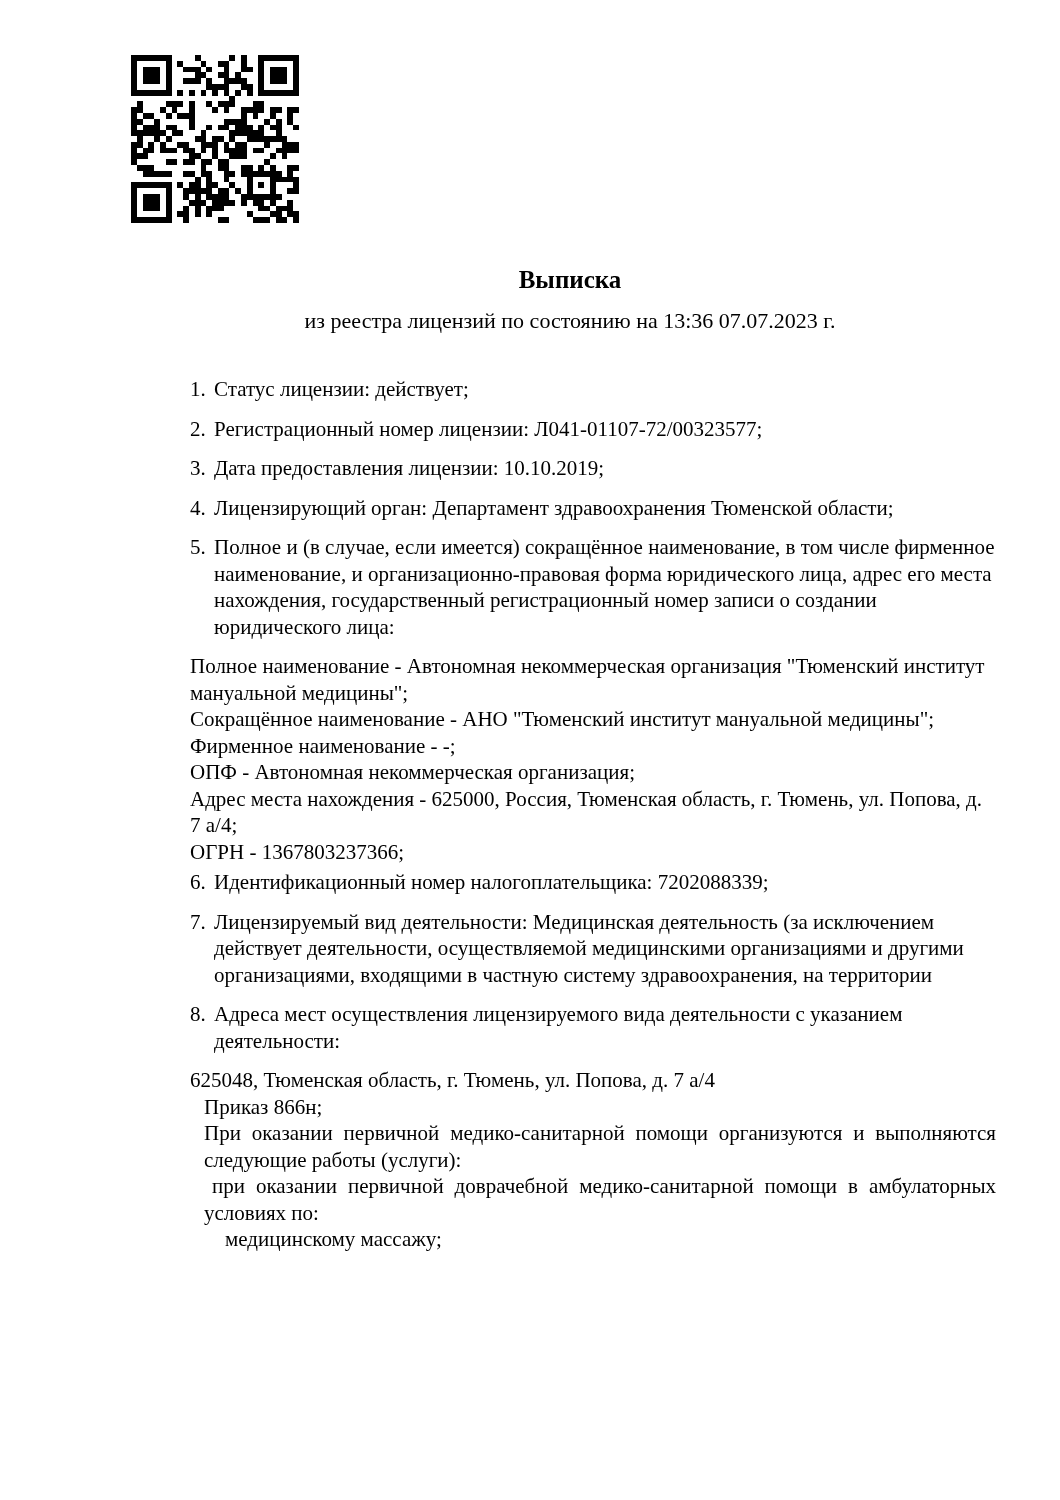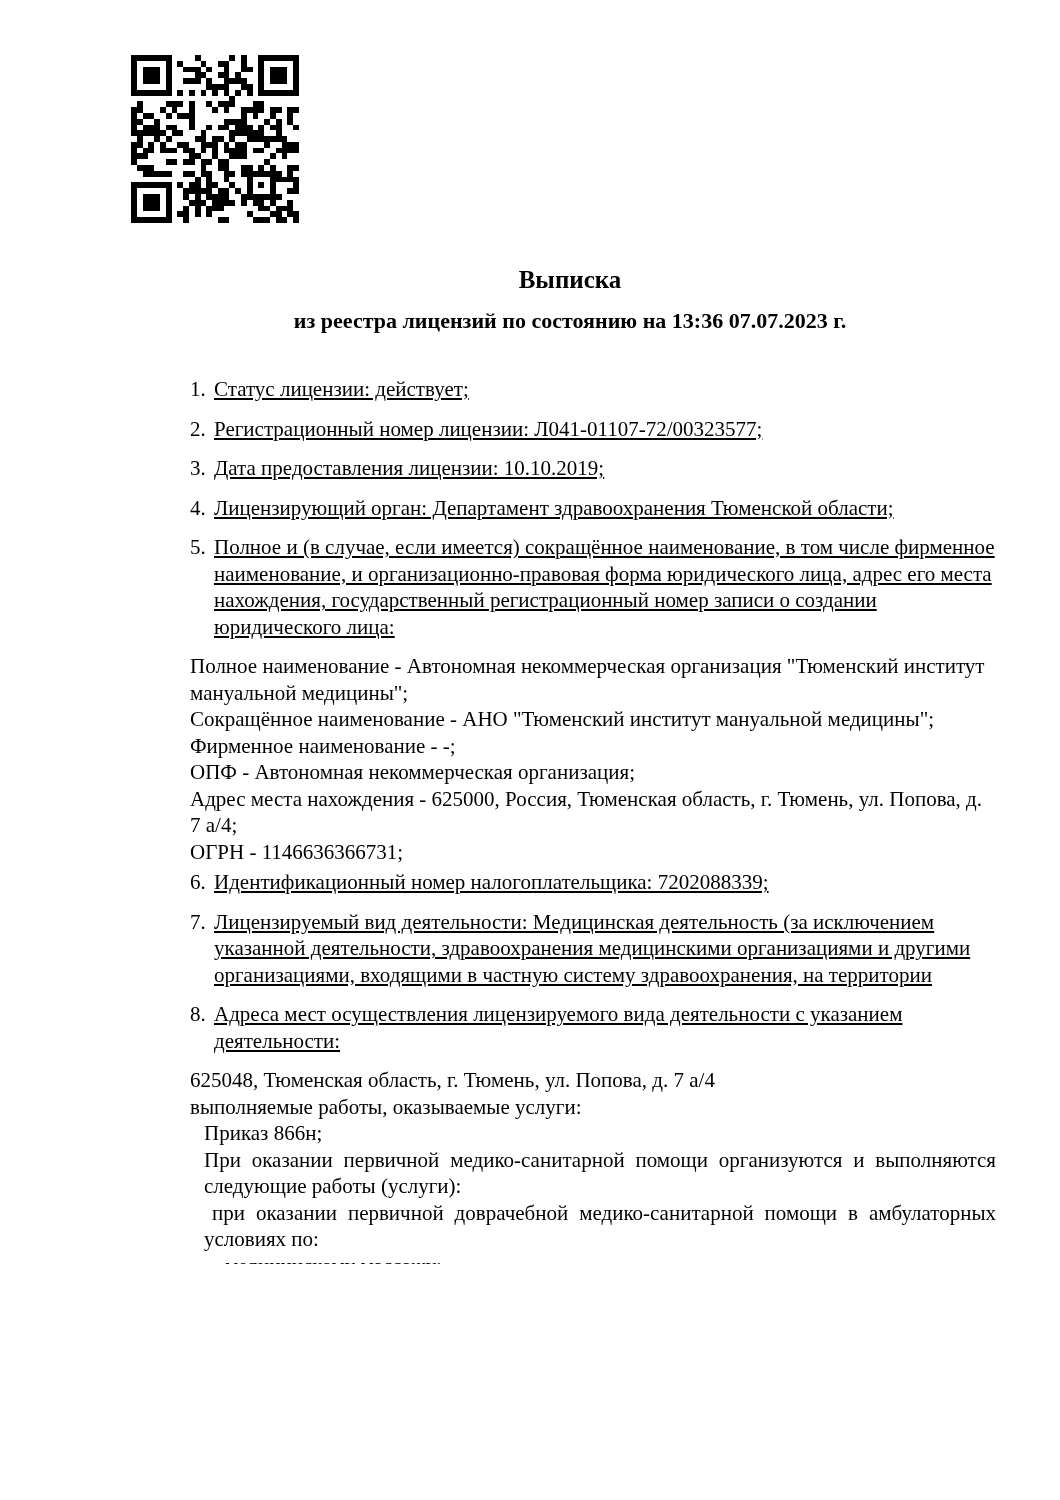--- a/index.html
+++ b/index.html
@@ -31,26 +31,26 @@
     text-align: center;
     font-size: 25px;
     font-weight: bold;
     line-height: 28px;
     white-space: nowrap;
   }
   .doc-subtitle {
     margin: 0 0 42px 0;
     text-align: center;
     font-size: 22px;
-    font-weight: bold;
+    font-weight: normal;
     line-height: 26px;
     white-space: nowrap;
   }
   .body-text { font-size: 21px; line-height: 26.5px; }
-  .lic-item { margin: 0 0 13px 60px; text-decoration: underline; }
+  .lic-item { margin: 0 0 13px 60px; }
   .lic-item .line { padding-left: 24px; white-space: nowrap; }
   .lic-item .line.first { padding-left: 0; }
   .num { display: inline-block; width: 24px; }
   .org-block { margin: 0 0 4px 60px; }
   .org-block .line { white-space: nowrap; }
   .activity { margin: 0 0 0 60px; }
   .activity .line { white-space: nowrap; }
   .ind14 { padding-left: 14px; }
   .ind22 { padding-left: 22px; }
   .ind35 { padding-left: 35px; font-family: Liberation Serif, serif; }
@@ -104,41 +104,40 @@
       </div>
 
       <div class="org-block">
         <div class="line">Полное наименование - Автономная некоммерческая организация "Тюменский институт</div>
         <div class="line">мануальной медицины";</div>
         <div class="line">Сокращённое наименование - АНО "Тюменский институт мануальной медицины";</div>
         <div class="line">Фирменное наименование - -;</div>
         <div class="line">ОПФ - Автономная некоммерческая организация;</div>
         <div class="line">Адрес места нахождения - 625000, Россия, Тюменская область, г. Тюмень, ул. Попова, д.</div>
         <div class="line">7 а/4;</div>
-        <div class="line">ОГРН - 1146636366731;</div>
+        <div class="line">ОГРН - 1367803237366;</div>
       </div>
 
       <div class="lic-item">
         <div class="line first"><span class="num">6.</span><span>Идентификационный номер налогоплательщика: 7202088339;</span></div>
       </div>
 
       <div class="lic-item">
         <div class="line first"><span class="num">7.</span><span>Лицензируемый вид деятельности: Медицинская деятельность (за исключением</span></div>
-        <div class="line">указанной деятельности, здравоохранения медицинскими организациями и другими</div>
+        <div class="line">действует деятельности, осуществляемой медицинскими организациями и другими</div>
         <div class="line">организациями, входящими в частную систему здравоохранения, на территории</div>
       </div>
 
       <div class="lic-item">
         <div class="line first"><span class="num">8.</span><span>Адреса мест осуществления лицензируемого вида деятельности с указанием</span></div>
         <div class="line">деятельности:</div>
       </div>
 
       <div class="activity">
         <div class="line">625048, Тюменская область, г. Тюмень, ул. Попова, д. 7 а/4</div>
-        <div class="line">выполняемые работы, оказываемые услуги:</div>
         <div class="line ind14">Приказ 866н;</div>
         <div class="line ind14 jl">При оказании первичной медико-санитарной помощи организуются и выполняются</div>
         <div class="line ind14">следующие работы (услуги):</div>
         <div class="line ind22 jl">при оказании первичной доврачебной медико-санитарной помощи в амбулаторных</div>
         <div class="line ind14">условиях по:</div>
         <div class="line ind35">медицинскому массажу;</div>
       </div>
 
     </div>
   </div>

